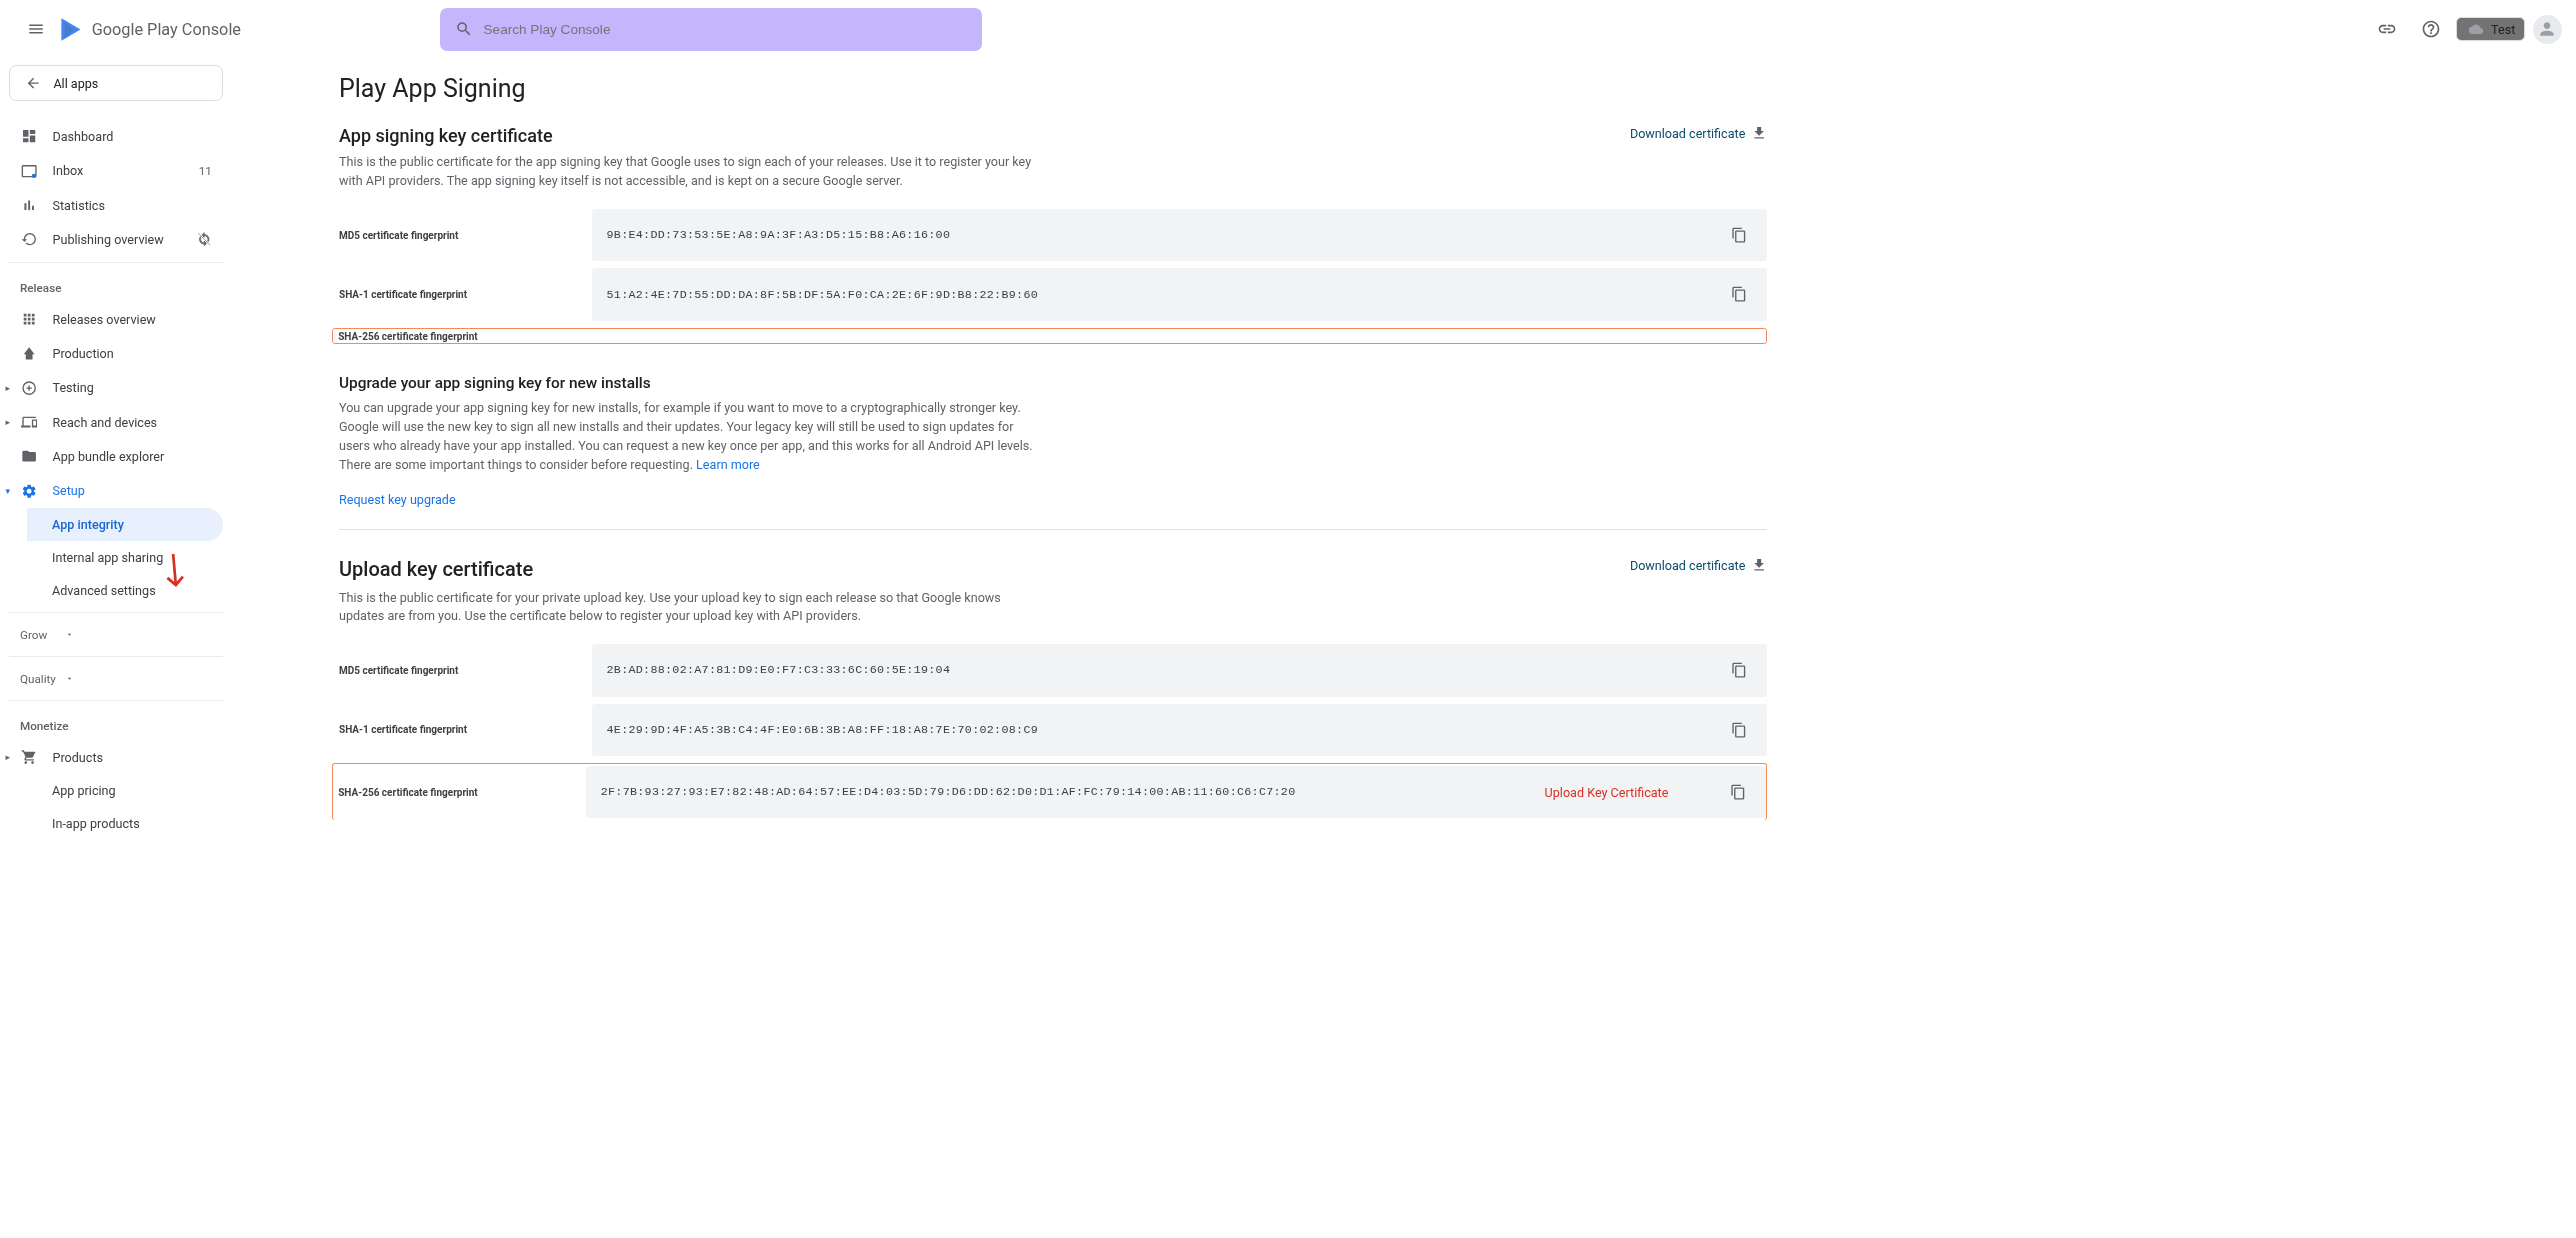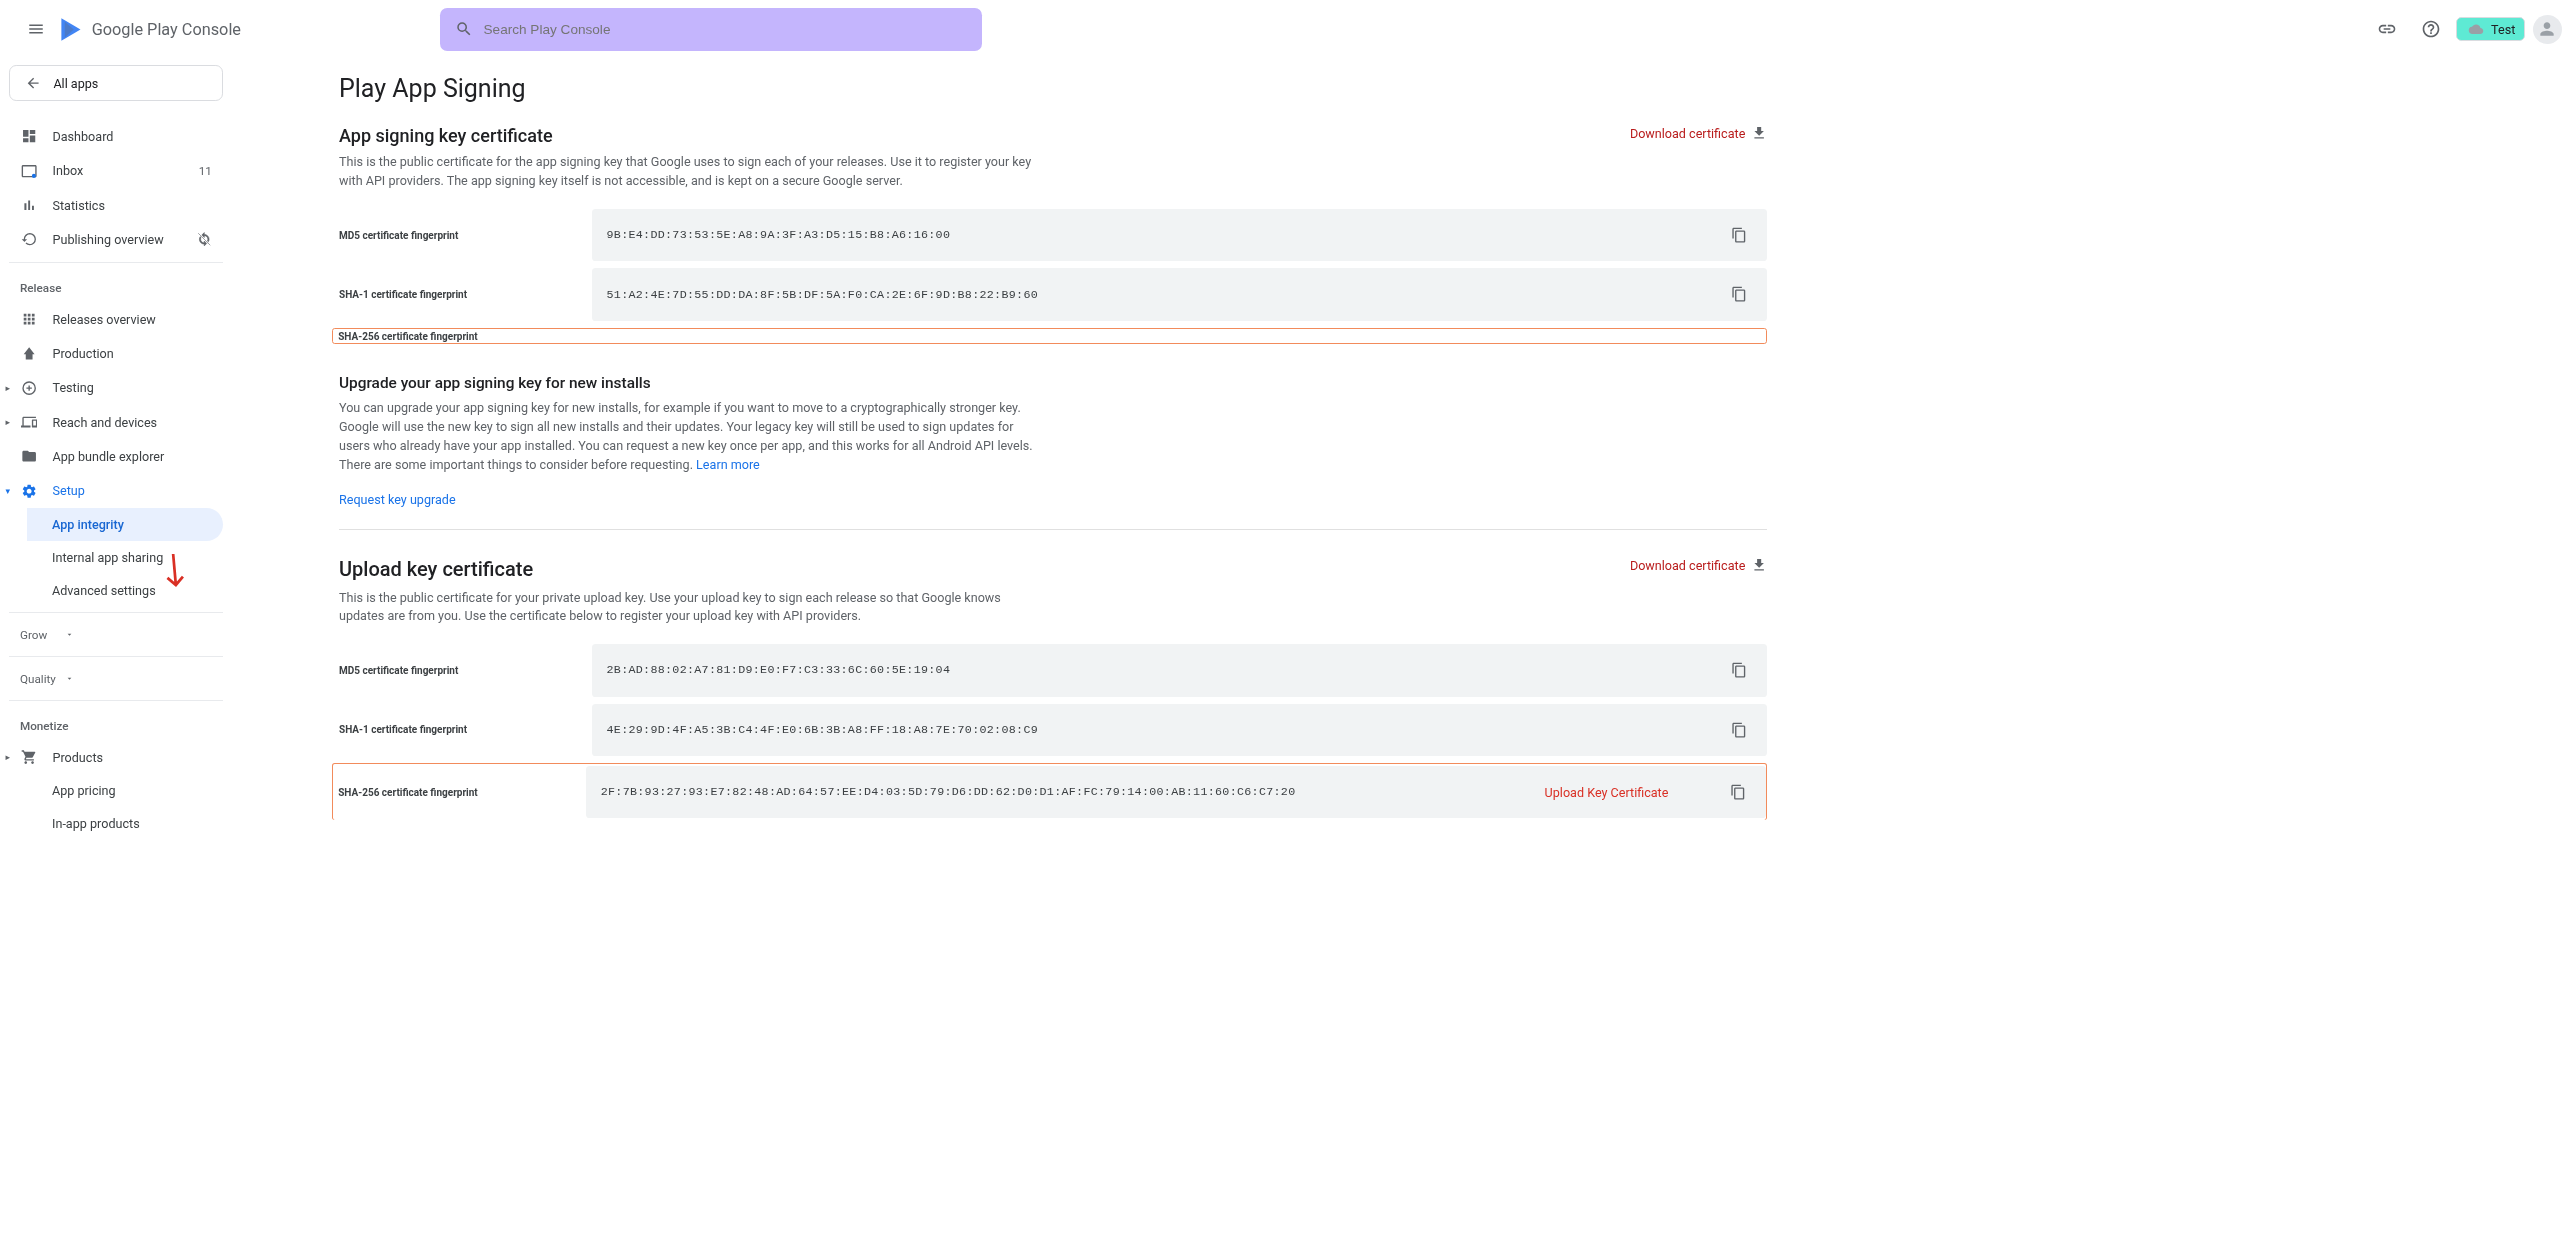--- a/index.html
+++ b/index.html
@@ -5,21 +5,21 @@
 * { box-sizing: border-box; margin: 0; padding: 0; }
 body { font-family: 'Google Sans', Roboto, Arial, sans-serif; font-size: 12.6px; color: #202124; background: #fff; }
 .header { display: flex; align-items: center; height: 58px; padding: 0 14.5px; }
 .menu-btn { width: 43px; height: 43px; display: flex; align-items: center; justify-content: center; cursor: pointer; border-radius: 50%; }
 .logo { display: flex; align-items: center; gap: 7.2px; margin-right: 36px; }
 .logo-text { font-size: 16.3px; color: #5f6368; white-space: nowrap; }
 .search-box { flex: 0 0 542px; max-width: 542px; height: 43px; background: #c4b5fd; border-radius: 7.2px; display: flex; align-items: center; padding: 0 14.5px; gap: 11px; margin-left: 163px; }
 .search-box input { border: none; background: transparent; outline: none; font-size: 13.6px; flex: 1; color: #5f6368; }
 .header-right { margin-left: auto; display: flex; align-items: center; gap: 7.2px; }
 .icon-btn { width: 36px; height: 36px; display: flex; align-items: center; justify-content: center; cursor: pointer; border-radius: 50%; }
-.app-chip { display: flex; align-items: center; gap: 5.4px; padding: 3.6px 9px; border: 0.9px solid #dadce0; border-radius: 5.4px; background: #5eead4; }
+.app-chip { display: flex; align-items: center; gap: 5.4px; padding: 3.6px 9px; border: 0.9px solid #dadce0; border-radius: 5.4px; background: #737373; }
 .avatar { width: 29px; height: 29px; border-radius: 50%; background: #e8eaed; display: flex; align-items: center; justify-content: center; }
 
 .layout { display: flex; }
 .sidebar { width: 231px; padding: 7.2px 7.2px 7.2px 9px; border-right: 0.9px solid transparent; }
 .all-apps { display: flex; align-items: center; gap: 12.6px; padding: 9px 14.5px; border: 0.9px solid #dadce0; border-radius: 7.2px; margin-bottom: 18px; cursor: pointer; }
 .nav-item { display: flex; align-items: center; gap: 14.5px; padding: 9px 11px; border-radius: 0 18px 18px 0; cursor: pointer; color: #3c4043; font-size: 12.6px; position: relative; }
 .nav-item .icon { width: 18px; display: flex; justify-content: center; }
 .nav-item .badge { margin-left: auto; font-size: 11.7px; color: #5f6368; }
 .nav-item.active { background: #e8f0fe; color: #1967d2; font-weight: 500; margin-left: 18px; padding-left: 25px; }
 .nav-section { font-size: 11.7px; color: #5f6368; padding: 12.6px 11px 7.2px; font-weight: 500; }
@@ -31,21 +31,21 @@
 
 .content { flex: 1; padding: 0 90px 36px 108px; max-width: 1626px; }
 .page-title { font-size: 25px; font-weight: 400; padding: 16.3px 0 7.2px; }
 .status-row { display: flex; align-items: center; gap: 7.2px; font-size: 12.6px; color: #5f6368; padding-bottom: 12.6px; border-bottom: 0.9px solid #e0e0e0; }
 .status-row .sep { color: #9aa0a6; }
 .link { color: #1a73e8; cursor: pointer; }
 
 .sec-header { display: flex; justify-content: space-between; align-items: flex-start; padding-top: 14.5px; }
 .sec-title { font-size: 18px; font-weight: 500; }
 .sec-desc { font-size: 12.6px; color: #5f6368; max-width: 705px; line-height: 1.5; padding: 7.2px 0 18px; }
-.download-btn { display: flex; align-items: center; gap: 5.4px; color: #b91c1c; font-size: 12.6px; cursor: pointer; }
+.download-btn { display: flex; align-items: center; gap: 5.4px; color: #0c4a6e; font-size: 12.6px; cursor: pointer; }
 
 .fp-row { display: flex; align-items: center; margin-bottom: 7.2px; }
 .fp-label { width: 253px; font-size: 10px; color: #3c4043; font-weight: bold; }
 .fp-value-box { flex: 1; background: #f1f3f4; padding: 12.6px 14.5px; border-radius: 3.6px; display: flex; align-items: center; }
 .fp-value { font-family: Liberation Mono, monospace; font-size: 11.7px; color: #3c4043; letter-spacing: 0.3px; }
 .fp-annotation { margin-left: auto; color: #d93025; font-size: 12.6px; padding-right: 45px; }
 .copy-btn { margin-left: 11px; cursor: pointer; padding: 5.4px; }
 .highlight-box { border: 1.8px solid #f28b5b; border-radius: 2.7px; padding: 1.8px 0; margin-left: -7.2px; padding-left: 5.4px; margin-bottom: 7.2px; }
 .highlight-box .fp-label { width: 248px; }
 

